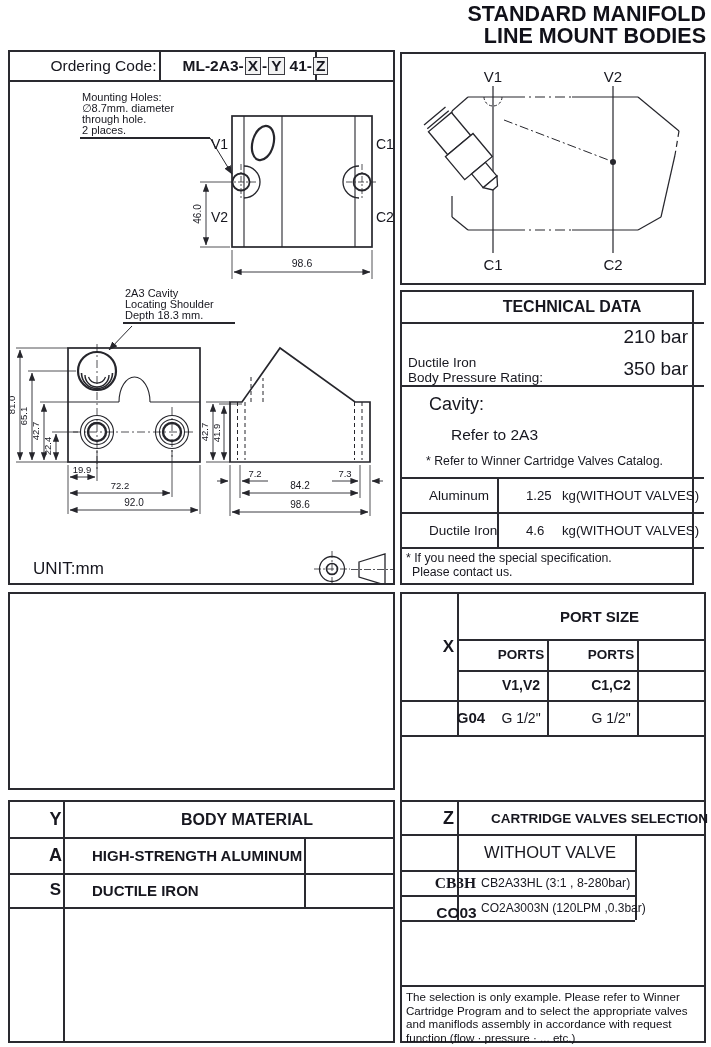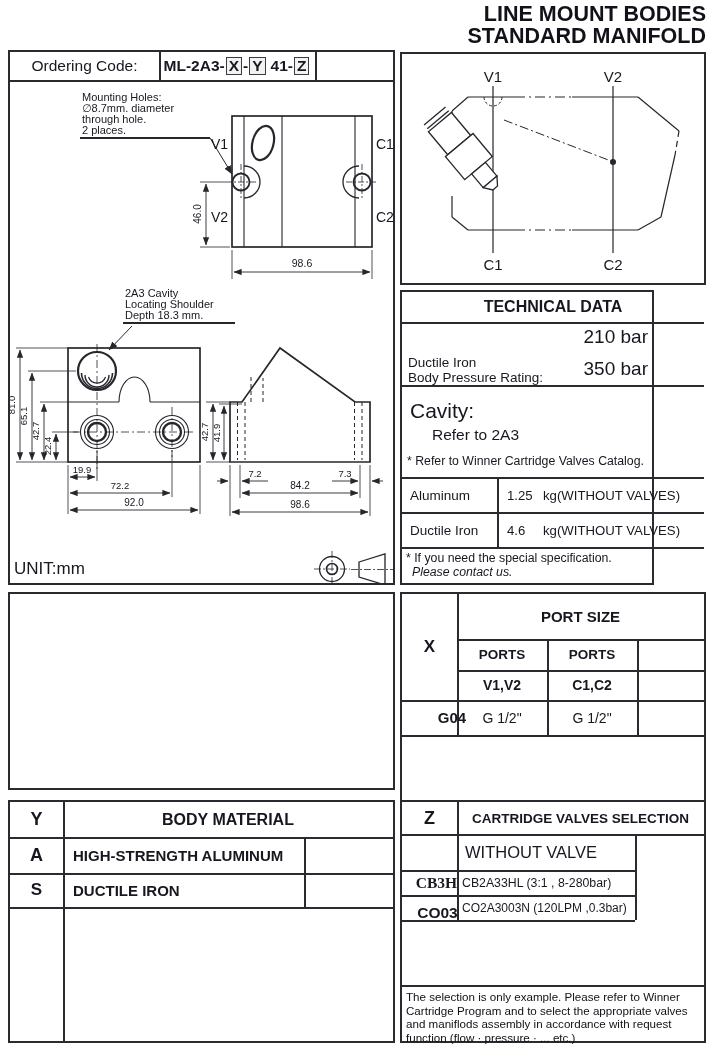--- a/index.html
+++ b/index.html
@@ -1,38 +1,38 @@
 <!DOCTYPE html>
 <html><head>
 <meta charset="utf-8">
 <style>
   html,body{margin:0;padding:0;background:#fff;}
   #page{position:relative;width:711px;height:1047px;background:#fff;overflow:hidden;
         font-family:"Liberation Sans","DejaVu Sans",sans-serif;color:#17171f;}
   .box{position:absolute;border:2px solid #2a2a30;background:#fff;box-sizing:border-box;}
   .hl{position:absolute;background:#2a2a30;height:1.5px;}
   .vl{position:absolute;background:#2a2a30;width:1.5px;}
-  .cell{position:absolute;display:flex;align-items:center;box-sizing:border-box;}
+  .cell{position:absolute;display:flex;align-items:center;box-sizing:border-box;margin-left:19px;}
   .ctr{justify-content:center;text-align:center;}
   .b{font-weight:bold;}
   #title{position:absolute;top:3px;right:5px;text-align:right;font-weight:bold;
          font-size:21.5px;line-height:22px;color:#111119;letter-spacing:0px;}
   .codebox{display:inline-block;border:1.5px solid #3a3a40;padding:0 2px;margin:0 1px;line-height:1.05;background:#f2f2f2;}
   svg{position:absolute;}
   svg text{font-family:"Liberation Sans","DejaVu Sans",sans-serif;fill:#17171f;}
   .note{position:absolute;box-sizing:border-box;}
 </style>
 </head>
 <body>
 
 <div id="page">
 
   <div id="title">
+    <div>STANDARD MANIFOLD</div>
     <div>LINE MOUNT BODIES</div>
-    <div>STANDARD MANIFOLD</div>
   </div>
 
   <div class="box" style="left:8px;top:50px;width:387px;height:535px;">
 
     <div class="hl" style="left:0;top:28px;width:383px;"></div>
     <div class="vl" style="left:149px;top:0;height:28px;"></div>
     <div class="vl" style="left:305px;top:0;height:28px;"></div>
     <div class="cell ctr" style="left:0;top:0;width:149px;height:28px;font-size:15.5px;">Ordering Code:</div>
     <div class="cell ctr b" style="left:149px;top:0;width:156px;height:28px;font-size:15.5px;">
       <span>ML-2A3-</span>
@@ -246,51 +246,51 @@
       </g>
       <g font-size="15" text-anchor="middle">
         <text x="493" y="82">V1</text>
         <text x="613" y="82">V2</text>
         <text x="493" y="270">C1</text>
         <text x="613" y="270">C2</text>
       </g>
     </svg>
   </div>
 
-  <div class="box" style="left:400px;top:290px;width:254px;height:295px;">
+  <div class="box" style="left:400px;top:290px;width:294px;height:295px;">
     <div class="cell ctr b" style="left:0;top:0;width:302px;height:30px;font-size:16px;">TECHNICAL DATA</div>
     <div class="hl" style="left:0;top:30px;width:302px;"></div>
     <div class="cell" style="right:4px;top:30px;height:30px;font-size:19px;justify-content:flex-end;">210 bar</div>
     <div class="note" style="left:6px;top:63px;font-size:13.5px;line-height:15px;">
       <div>Ductile Iron</div>
       <div>Body Pressure Rating:</div>
     </div>
     <div class="cell" style="right:4px;top:62px;height:30px;font-size:19px;justify-content:flex-end;">350 bar</div>
     <div class="hl" style="left:0;top:93px;width:302px;"></div>
-    <div class="cell" style="left:8px;top:106px;height:26px;font-size:21px;text-align:right;">Cavity:</div>
+    <div class="cell" style="left:8px;top:99px;height:26px;font-size:18px;text-align:right;">Cavity:</div>
     <div class="cell" style="left:30px;top:130px;height:26px;font-size:15.5px;">Refer to 2A3</div>
     <div class="cell" style="left:5px;top:160px;height:18px;font-size:12.3px;">* Refer to Winner Cartridge Valves Catalog.</div>
 
     <div class="hl" style="left:0;top:185px;width:302px;height:2px;"></div>
     <div class="hl" style="left:0;top:220px;width:302px;"></div>
     <div class="hl" style="left:0;top:255px;width:302px;height:2px;"></div>
     <div class="vl" style="left:95px;top:185px;height:70px;"></div>
     <div class="cell" style="left:8px;top:187px;width:85px;height:33px;font-size:13.5px;">Aluminum</div>
     <div class="cell" style="left:105px;top:187px;width:195px;height:33px;font-size:13.2px;">
       <span style="width:36px;display:inline-block;">1.25</span>
       <span>kg(WITHOUT VALVES)</span>
     </div>
     <div class="cell" style="left:8px;top:222px;width:85px;height:33px;font-size:13.5px;">Ductile Iron</div>
     <div class="cell" style="left:105px;top:222px;width:195px;height:33px;font-size:13.2px;">
       <span style="width:36px;display:inline-block;">4.6</span>
       <span>kg(WITHOUT VALVES)</span>
     </div>
     <div class="note" style="left:4px;top:260px;font-size:12.3px;line-height:13.5px;">
       <div>* If you need the special specification.</div>
-      <div style="padding-left:6px;font-style:italic;">Please contact us.</div>
+      <div style="padding-left:6px;">Please contact us.</div>
     </div>
   </div>
 
   <div class="box" style="left:8px;top:592px;width:387px;height:198px;"></div>
 
   <div class="box" style="left:400px;top:592px;width:306px;height:236px;">
     <div class="vl" style="left:55px;top:0;height:141px;"></div>
     <div class="hl" style="left:55px;top:45px;width:247px;"></div>
     <div class="hl" style="left:55px;top:76px;width:247px;"></div>
     <div class="hl" style="left:0;top:106px;width:302px;"></div>

